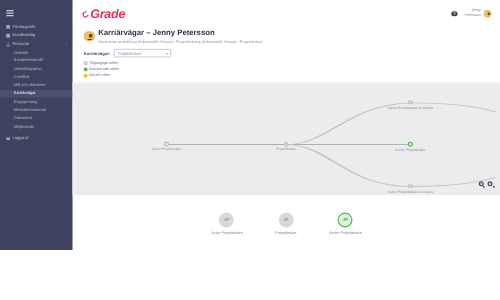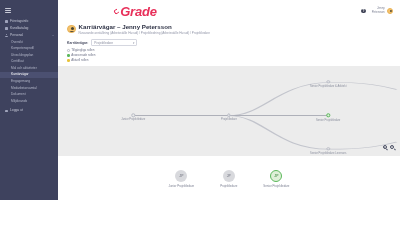--- a/index.html
+++ b/index.html
@@ -61,23 +61,23 @@
   #main { flex:1; height:200px; display:flex; flex-direction:column; background:#ffffff; }
 
   
   #topbar {
     height:22px; background:#ffffff;
     display:flex; align-items:center;
     padding:0 7px 0 8px;
     flex:0 0 22px;
   }
   #logo {
-    color:#e8305a; font-size:13px; font-weight:bold;
+    color:#e8305a; font-size:10px; font-weight:bold;
     font-style:italic; letter-spacing:-0.2px;
-    display:flex; align-items:center;margin-left:48px;
+    display:flex; align-items:center;
   }
   #logo .mark {
     width:5px; height:5px; border:1.1px solid #e8305a; border-radius:50%;
     border-right-color:transparent; margin-right:1.2px; transform:rotate(-35deg);
     display:inline-block;
   }
   #topbar-right { margin-left:auto; display:flex; align-items:center; gap:6px; }
   .help-icon {
     width:4.4px; height:4.4px; border-radius:50%; background:#3d4154;
     color:#fff; font-size:3.2px; display:flex; align-items:center;

